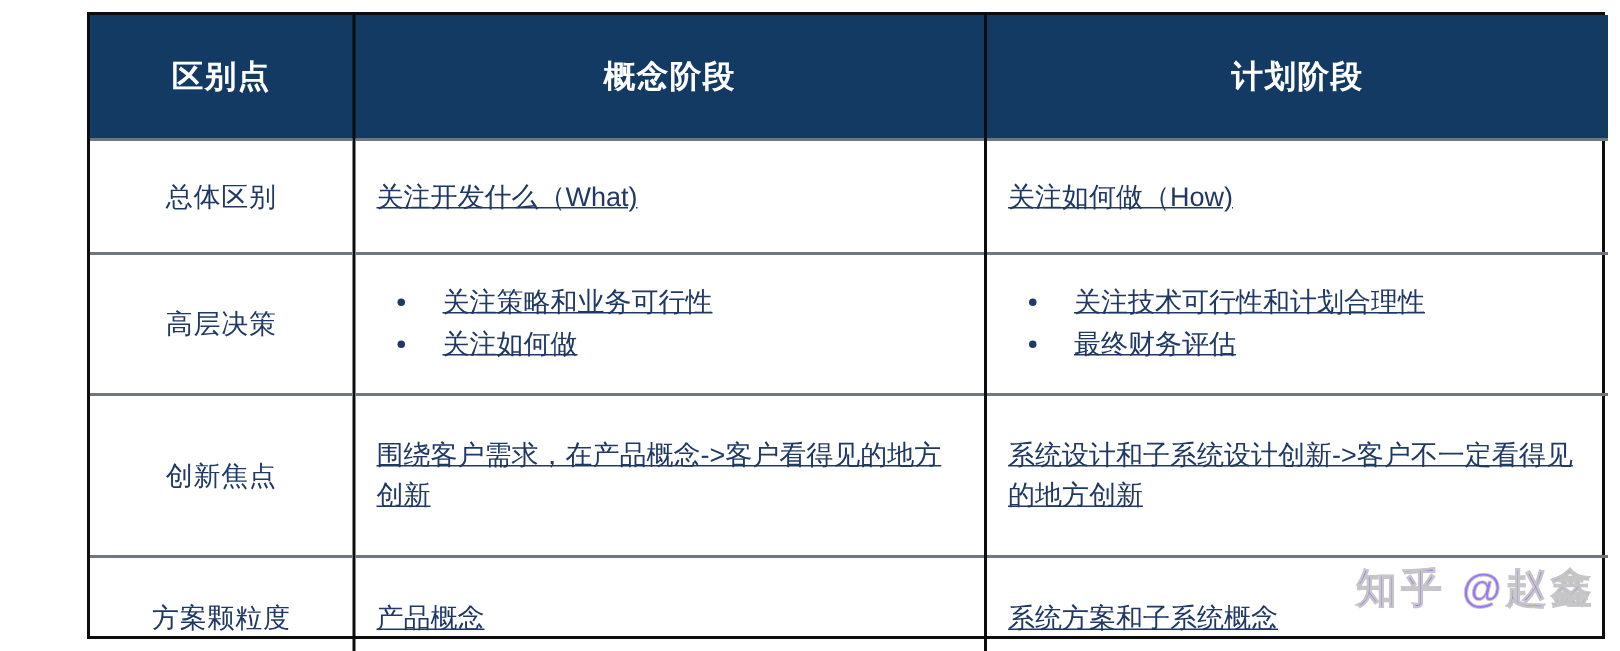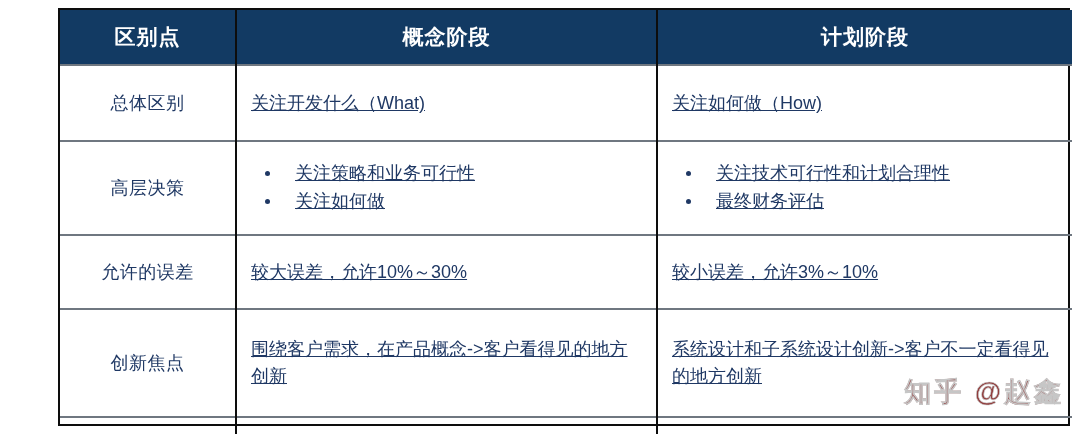--- a/index.html
+++ b/index.html
@@ -42,21 +42,21 @@
 
   thead th {
     background: #123A63;
     color: #ffffff;
     font-size: 21px;
     font-weight: bold;
     height: 54px;
     text-align: center;
     vertical-align: middle;
     border-right: 2px solid #0d0d0d;
-    padding: 0 6px;
+    padding: 14px 6px;
     letter-spacing: 1px;
   }
   thead th:last-child { border-right: none; text-align: center; }
 
   tbody td {
     border-top: 2px solid #6f7780;
     border-right: 2px solid #0d0d0d;
     color: #1F3864;
     font-size: 18px;
     vertical-align: middle;
@@ -106,21 +106,21 @@
   .wrap-text {
     display: block;
     max-width: 100%;
     line-height: 1.5;
   }
   .watermark {
     position: absolute;
     right: 16px;
     bottom: 24px;
     font-size: 27px;
-    color: #7f1d1d;
+    color: #8b5cf6;
     letter-spacing: 3px;
     font-weight: bold;
     white-space: nowrap;
     opacity: 0.85;
     pointer-events: none;
     -webkit-text-stroke: 0.6px #bdbdbd;
   }
 </style>
 </head>
 <body>
@@ -158,25 +158,20 @@
             </ul>
           </td>
           <td class="body-cell">
             <ul class="bullets">
               <li><span class="bullet-dot"></span><span>关注技术可行性和计划合理性</span></li>
               <li><span class="bullet-dot"></span><span>最终财务评估</span></li>
             </ul>
           </td>
         </tr>
 
-        <tr class="r-error">
-          <td class="label-cell">允许的误差</td>
-          <td class="body-cell">较大误差，允许10%～30%</td>
-          <td class="body-cell">较小误差，允许3%～10%</td>
-        </tr>
 
         <tr class="r-innovation">
           <td class="label-cell">创新焦点</td>
           <td class="body-cell">
             <span class="wrap-text">围绕客户需求，在产品概念-&gt;客户看得见的地方创新</span>
           </td>
           <td class="body-cell">
             <span class="wrap-text">系统设计和子系统设计创新-&gt;客户不一定看得见的地方创新</span>
           </td>
         </tr>

